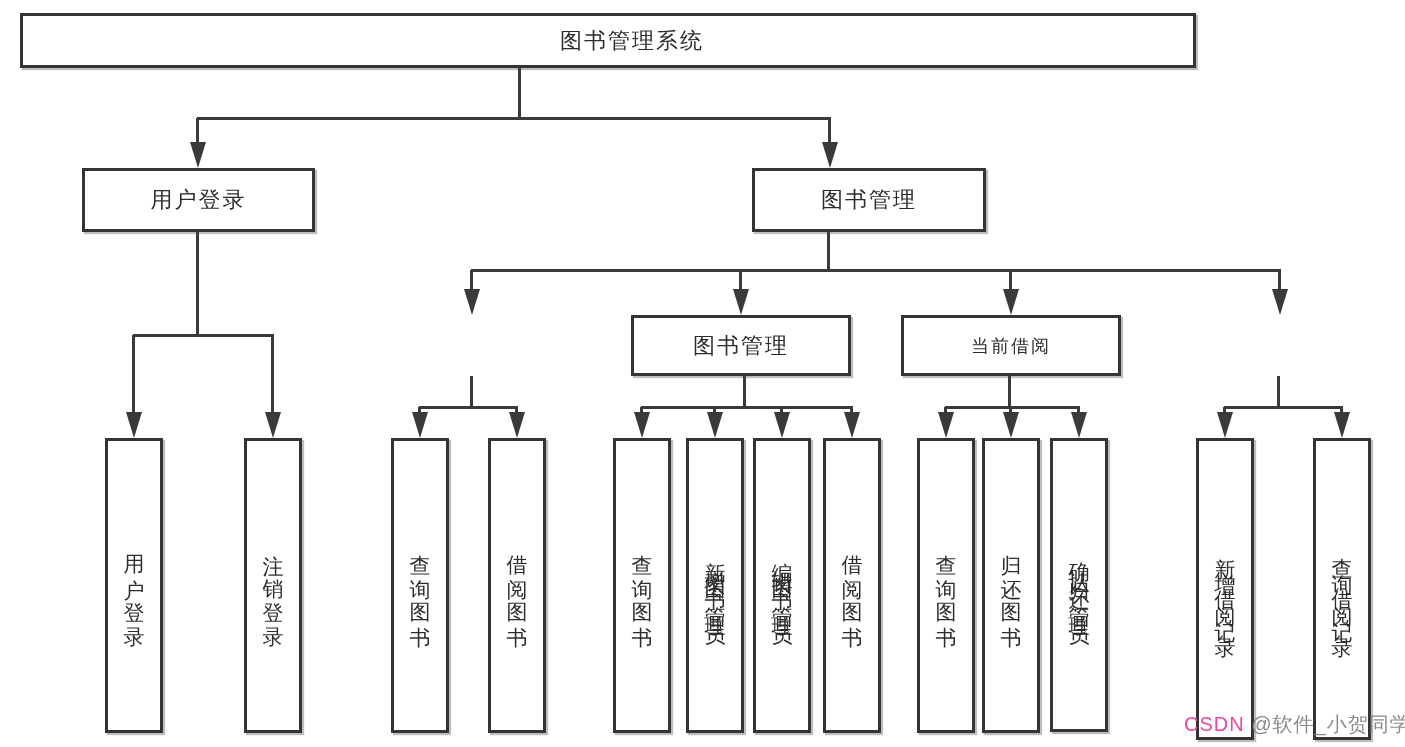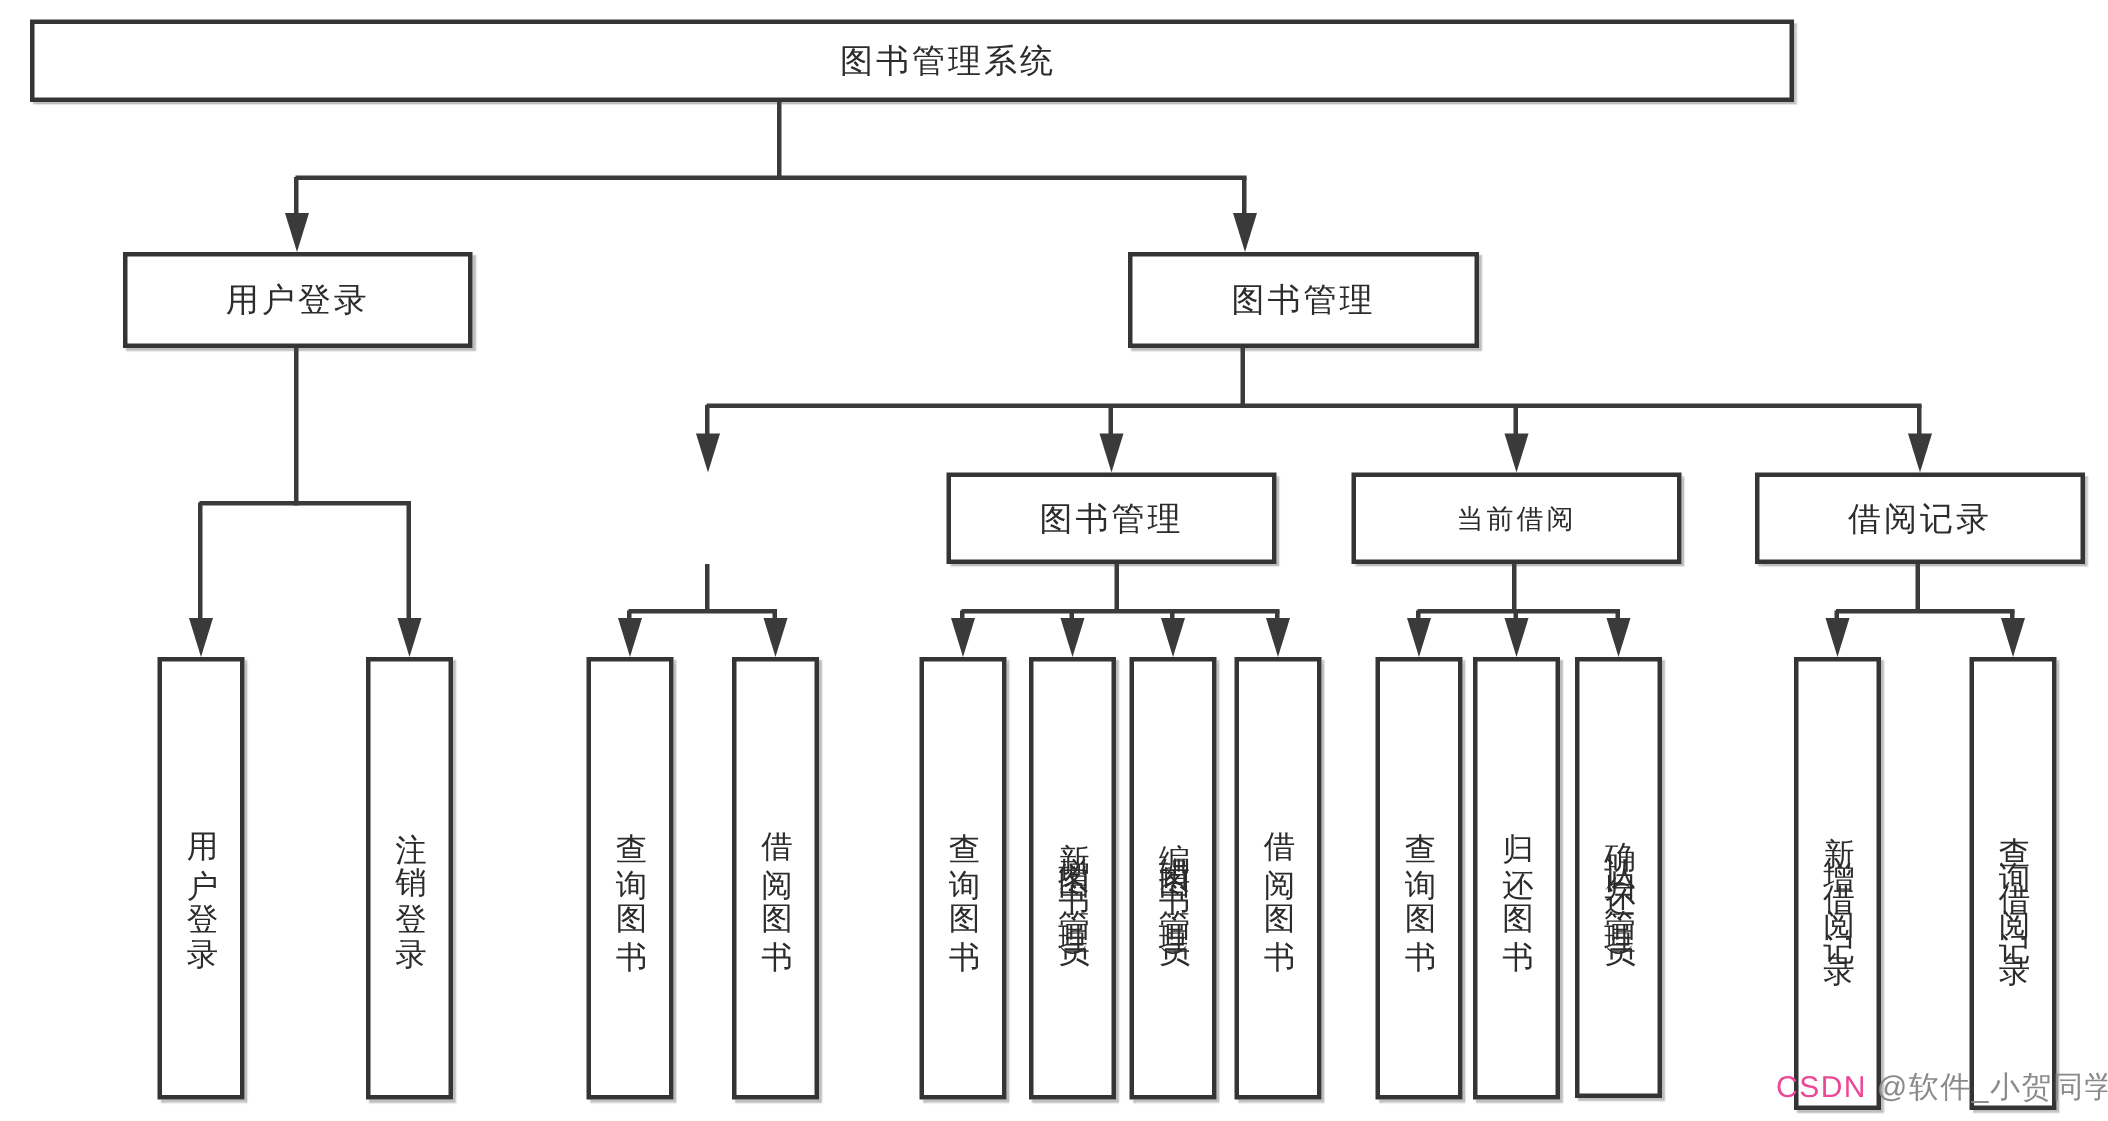--- a/index.html
+++ b/index.html
@@ -123,23 +123,20 @@
     </div>
     <div class="node h" style="left: 752px; top: 168px; width: 234px; height: 64px; font-size: 22px;">
       <span class="lbl">图书管理</span>
     </div>
     <div class="node h" style="left: 631px; top: 315px; width: 220px; height: 61px; font-size: 22px;">
       <span class="lbl">图书管理</span>
     </div>
     <div class="node h" style="left: 901px; top: 315px; width: 220px; height: 61px; font-size: 18px;">
       <span class="lbl">当前借阅</span>
     </div>
-    <div class="node h" style="left: 1170px; top: 315px; width: 220px; height: 61px; font-size: 22px;">
-      <span class="lbl">借阅记录</span>
-    </div>
     <div class="node v" style="left: 105px; top: 438px; width: 58px; height: 295px; font-size: 21px;">
       <span class="lbl" style="letter-spacing: 24px;">用户登录</span>
     </div>
     <div class="node v" style="left: 244px; top: 438px; width: 58px; height: 295px; font-size: 21px;">
       <span class="lbl" style="letter-spacing: 24px;">注销登录</span>
     </div>
     <div class="node v" style="left: 391px; top: 438px; width: 58px; height: 295px; font-size: 21px;">
       <span class="lbl" style="letter-spacing: 24px;">查询图书</span>
     </div>
     <div class="node v" style="left: 488px; top: 438px; width: 58px; height: 295px; font-size: 21px;">

